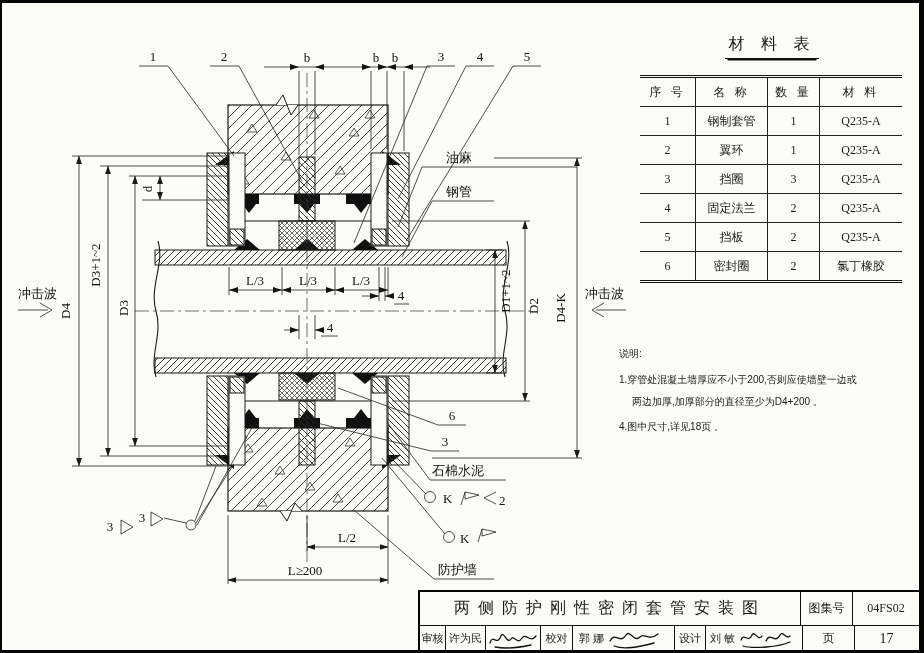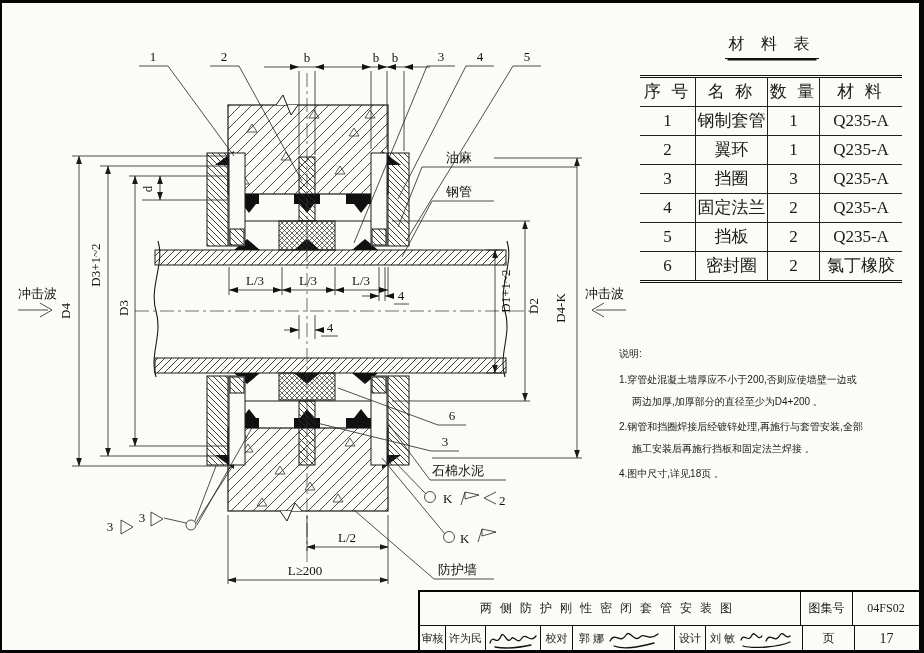--- a/index.html
+++ b/index.html
@@ -19,42 +19,42 @@
   .cl{stroke:#333;stroke-width:0.7;fill:none;stroke-dasharray:14 4 3 4}
   .ct{fill:none;stroke:#333;stroke-width:0.8}
   .aw{fill:#111;stroke:none}
   .dt{font-family:"Liberation Serif",serif;font-size:13px;fill:#111}
   .dc{font-family:"Liberation Sans",sans-serif;font-size:13px;fill:#111}
   .mid{text-anchor:middle}
   
   .mat{position:absolute;left:638px;top:31px;width:264px;}
   .mat-title{text-align:center;margin-bottom:16px;font-size:16px;letter-spacing:6px;}
   .mat-title span{display:inline-block;padding:0 4px 3px 4px;border-bottom:1px solid #111;box-shadow:0 4px 0 -2.5px #111;}
-  .mtab{width:262px;border-top:3px double #111;border-bottom:3px double #111;font-size:17px;}
+  .mtab{width:262px;border-top:3px double #111;border-bottom:3px double #111;font-size:12px;}
   .mrow{display:flex;height:28px;line-height:28px;border-bottom:1px solid #222;}
   .mrow:last-child{border-bottom:none;}
   .mc{text-align:center;box-sizing:border-box;}
   .mc1{width:56px;border-right:1px solid #222;font-family:"Liberation Serif",serif;}
   .mc2{width:72px;border-right:1px solid #222;}
   .mc3{width:52px;border-right:1px solid #222;font-family:"Liberation Serif",serif;}
   .mc4{width:82px;font-family:"Liberation Serif",serif;}
   .mhead .mc{letter-spacing:3px;font-family:"Liberation Sans",sans-serif;}
   
   .notes{position:absolute;left:617px;top:340px;width:302px;font-size:10px;}
   .notes-title{line-height:22px;margin-bottom:4px;}
   .note-item{margin-bottom:3px;}
   .nl{white-space:nowrap;line-height:22px;}
   .nl2{padding-left:13px;}
   
   .tblock{position:absolute;left:416px;top:587px;width:503px;height:63px;box-sizing:border-box;border:2px solid #050505;display:flex;flex-direction:column;background:#fbfbf8;}
   .tb-top{height:33px;display:flex;border-bottom:1px solid #111;}
   .tb-bot{flex:1;display:flex;}
   .tcell{box-sizing:border-box;display:flex;align-items:center;justify-content:center;overflow:hidden;}
   .bl{border-left:1px solid #111;}
-  .t-title{width:380px;font-size:12px;letter-spacing:8px;}
+  .t-title{width:380px;font-size:16px;letter-spacing:8px;}
   .t-alabel{width:52px;font-size:12px;}
   .t-ano{width:67px;font-family:"Liberation Serif",serif;font-size:12px;}
   .c-shenhe{width:25px;font-size:11px;}
   .c-name1{width:40px;font-size:11px;}
   .c-sig1{width:55px;}
   .c-jiaodui{width:32px;font-size:11px;}
   .c-name2{width:102px;font-size:11px;justify-content:flex-start;padding-left:6px;gap:4px;}
   .c-sheji{width:31px;font-size:11px;}
   .c-name3{width:97px;font-size:11px;justify-content:flex-start;padding-left:4px;gap:4px;}
   .c-page{width:52px;font-size:12px;}
@@ -376,24 +376,20 @@
     </div>
   </div>
 
   <div class="notes">
     <div class="notes-title">说明:</div>
     <div class="note-item">
       <div class="nl"><span>1.</span><span>穿管处混凝土墙厚应不小于200,否则应使墙壁一边或</span></div>
       <div class="nl nl2">两边加厚,加厚部分的直径至少为D4+200 。</div>
     </div>
     <div class="note-item">
-      <div class="nl"><span>2.</span><span>钢管和挡圈焊接后经镀锌处理,再施行与套管安装,全部</span></div>
-      <div class="nl nl2">施工安装后再施行挡板和固定法兰焊接 。</div>
-    </div>
-    <div class="note-item">
       <div class="nl"><span>4.</span><span>图中尺寸,详见18页 。</span></div>
       <div class="nl nl2"></div>
     </div>
   </div>
 
   <div class="tblock">
     <div class="tb-top">
       <div class="tcell t-title">两侧防护刚性密闭套管安装图</div>
       <div class="tcell t-alabel bl">图集号</div>
       <div class="tcell t-ano bl">04FS02</div>

